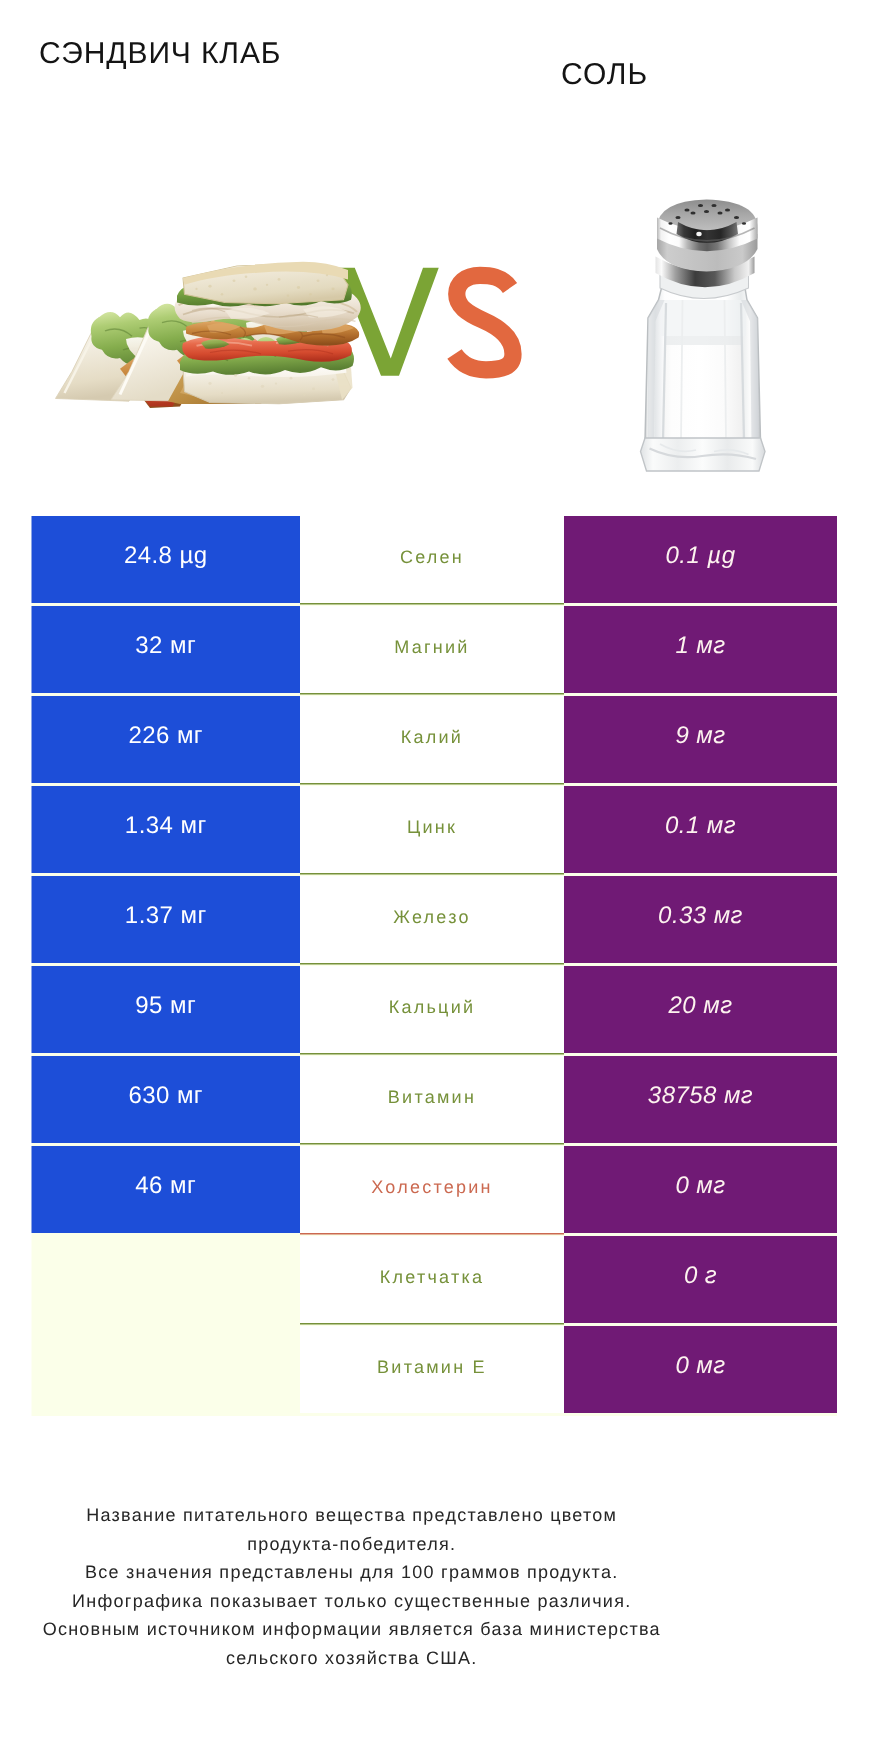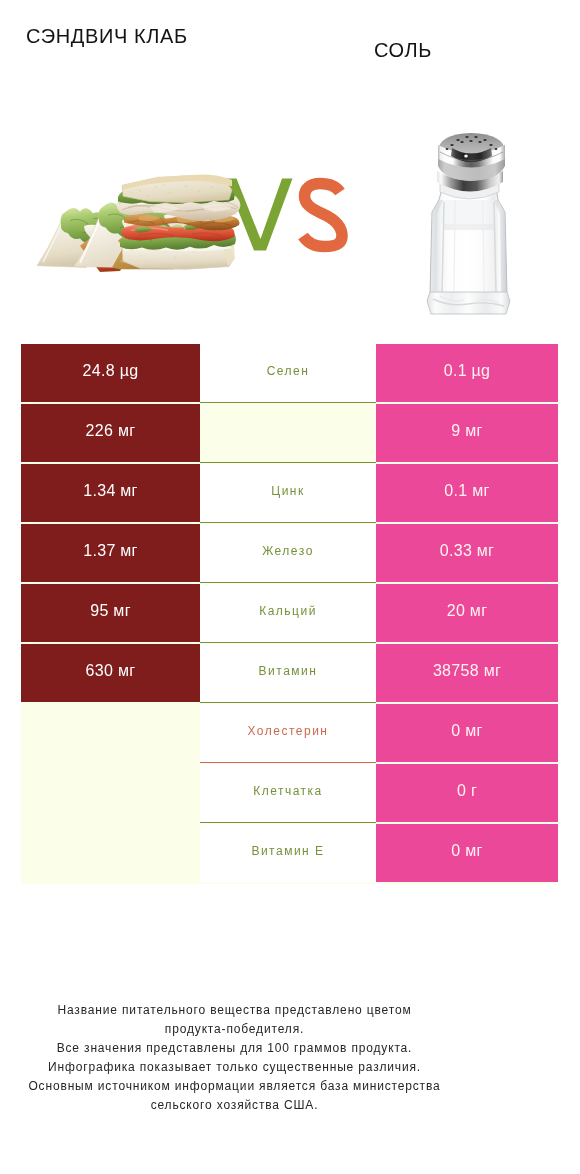--- a/index.html
+++ b/index.html
@@ -14,23 +14,23 @@
   .title-right{left:374px;top:35px;width:160px;}
 
   
   .hero{position:absolute;left:0;top:0;width:580px;height:336px;}
 
   
   .table{position:absolute;left:21px;top:344px;width:537px;background:#fbffe9;}
   .row{position:relative;height:58px;margin-bottom:2px;}
   .cell{position:absolute;top:0;height:58px;display:flex;align-items:center;
         justify-content:center;font-size:16px;letter-spacing:0.3px;padding-bottom:5px;box-sizing:border-box;}
-  .left{left:0;width:179px;background:#7f1d1d;color:#ffffff;}
+  .left{left:0;width:179px;background:#1d4ed8;color:#ffffff;}
   .mid{left:179px;width:176px;background:#ffffff;}
-  .right{left:355px;width:182px;background:#ec4899;color:#fdf3ef;}
+  .right{left:355px;width:182px;background:#701a75;color:#fdf3ef;font-style:italic;}
   .mid .nm{font-size:12px;letter-spacing:1.5px;}
   .sep{position:absolute;left:179px;width:176px;height:1px;top:58px;}
 
   
   .footer{position:absolute;left:0;top:1001px;width:469px;text-align:center;
           font-size:12px;line-height:19.0px;color:#262626;letter-spacing:0.84px;}
 </style>
 </head>
 <body>
 
@@ -367,21 +367,32 @@
   <div class="table" id="table">
       <div class="row">
         <div class="cell left">24.8 µg</div>
         <div class="cell mid">
           <span class="nm" style="color:#76913a">Селен</span>
         </div>
         <div class="cell right">0.1 µg</div>
         <div class="sep" style="background:#76913a"></div>
       </div>
       <div class="row">
+        <div class="cell left">32 мг</div>
+        <div class="cell mid">
+          <span class="nm" style="color:#76913a">Магний</span>
+        </div>
+        <div class="cell right">1 мг</div>
+        <div class="sep" style="background:#76913a"></div>
+      </div>
+      <div class="row">
         <div class="cell left">226 мг</div>
+        <div class="cell mid">
+          <span class="nm" style="color:#76913a">Калий</span>
+        </div>
         <div class="cell right">9 мг</div>
         <div class="sep" style="background:#76913a"></div>
       </div>
       <div class="row">
         <div class="cell left">1.34 мг</div>
         <div class="cell mid">
           <span class="nm" style="color:#76913a">Цинк</span>
         </div>
         <div class="cell right">0.1 мг</div>
         <div class="sep" style="background:#76913a"></div>
@@ -404,20 +415,21 @@
       </div>
       <div class="row">
         <div class="cell left">630 мг</div>
         <div class="cell mid">
           <span class="nm" style="color:#76913a">Витамин</span>
         </div>
         <div class="cell right">38758 мг</div>
         <div class="sep" style="background:#76913a"></div>
       </div>
       <div class="row">
+        <div class="cell left">46 мг</div>
         <div class="cell mid">
           <span class="nm" style="color:#cb6950">Холестерин</span>
         </div>
         <div class="cell right">0 мг</div>
         <div class="sep" style="background:#cb6950"></div>
       </div>
       <div class="row">
         <div class="cell mid">
           <span class="nm" style="color:#76913a">Клетчатка</span>
         </div>

